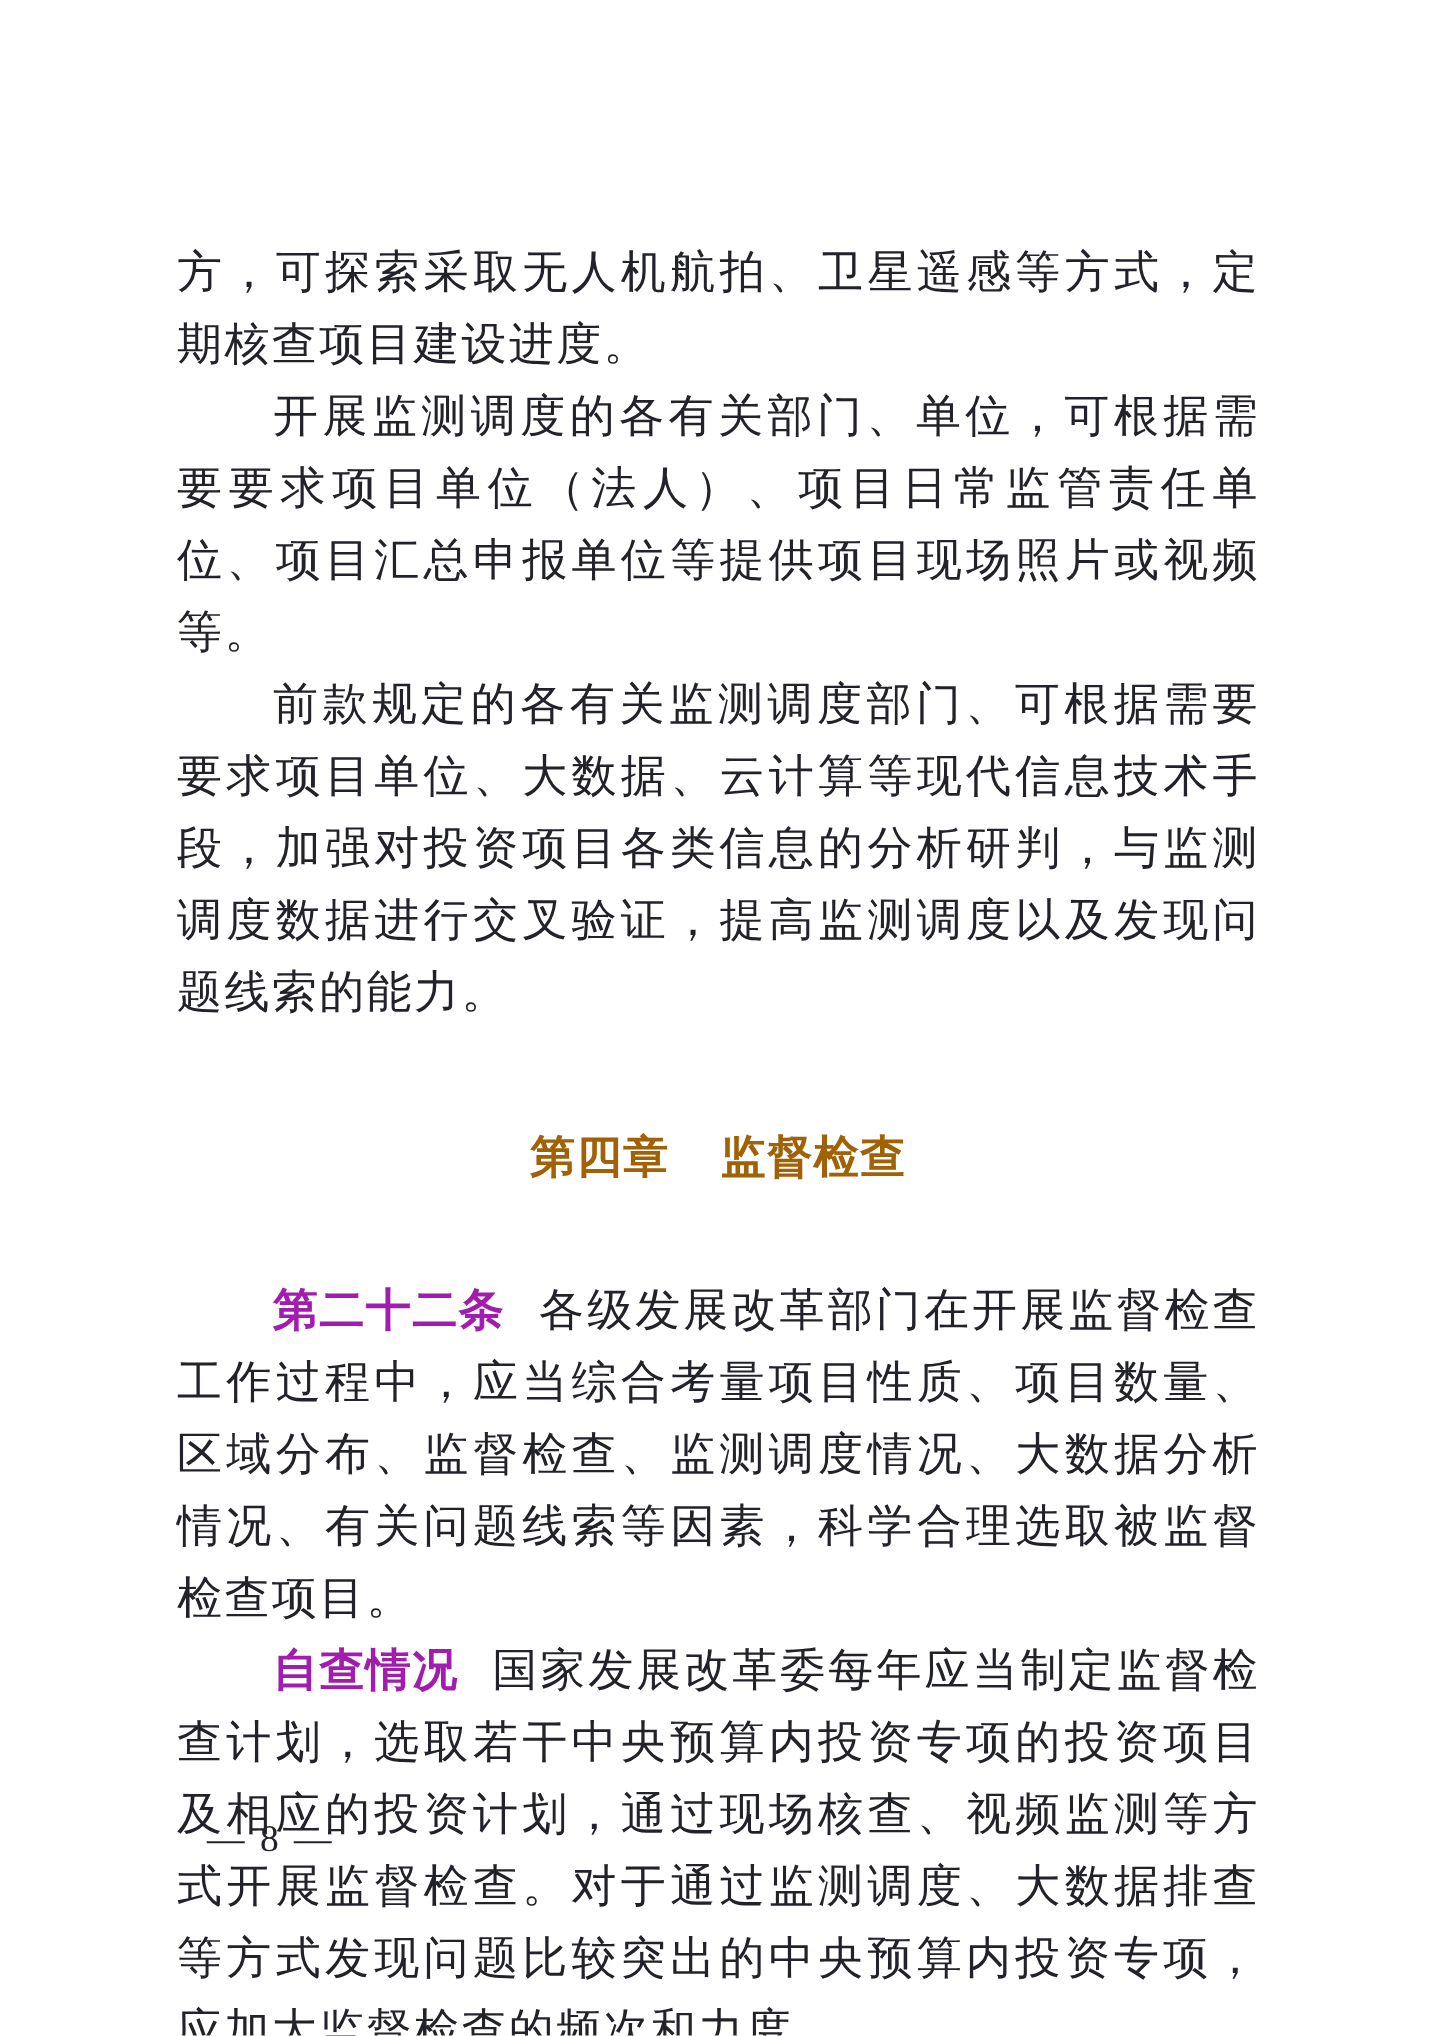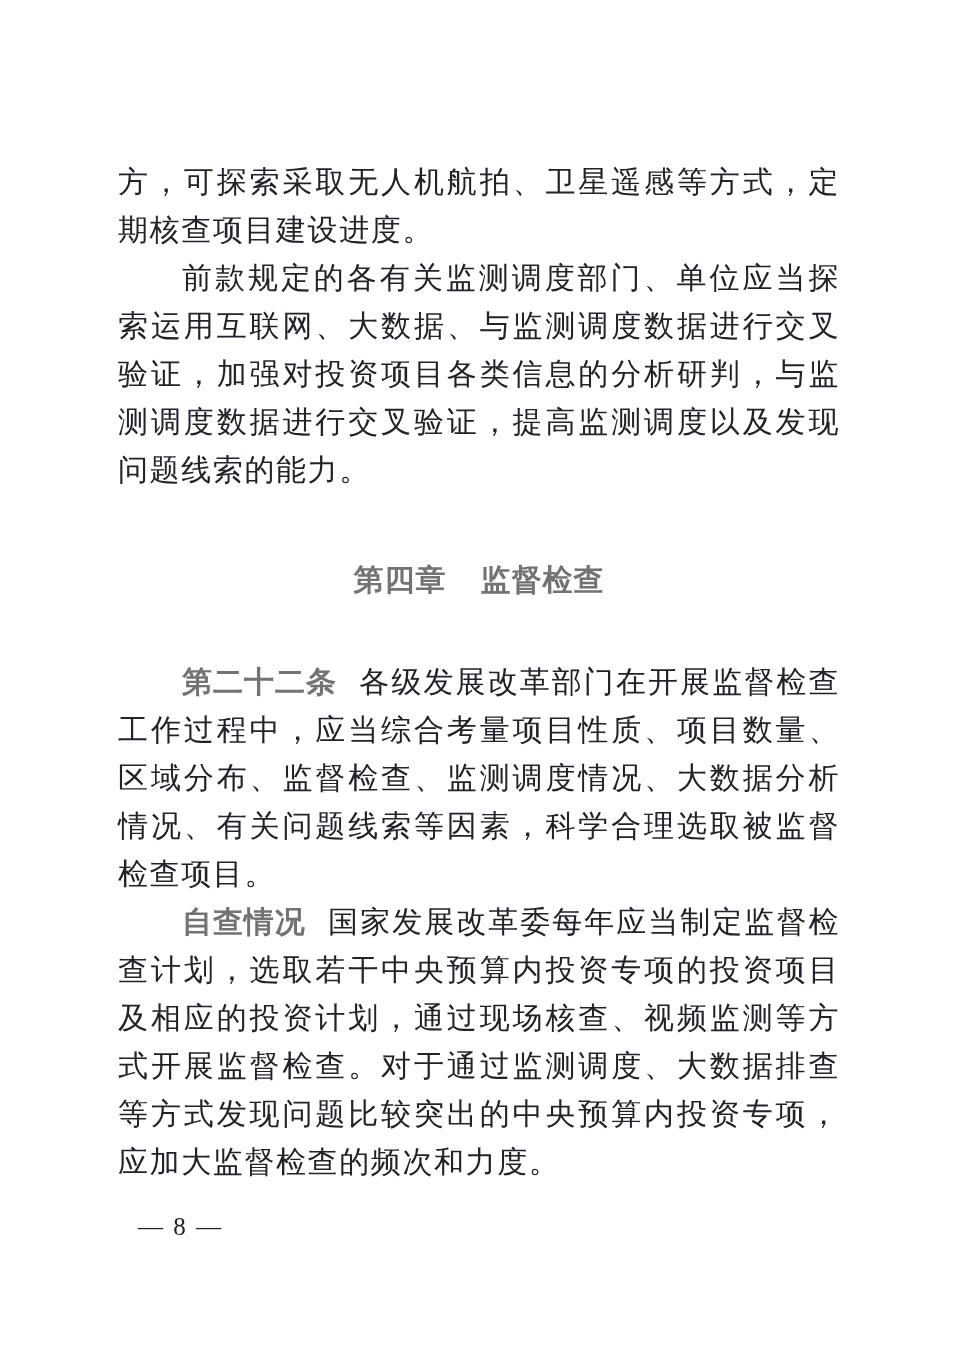--- a/index.html
+++ b/index.html
@@ -52,32 +52,32 @@
 
   
   .chapter-heading {
     margin: 0;
     font-family: "Liberation Sans", "DejaVu Sans", sans-serif;
     font-weight: 700;
     font-size: 30px;
     line-height: 48px;
     text-align: center;
     letter-spacing: 1px;
-    color: #737373;
+    color: #a16207;
   }
 
   .heading-gap-before { height: 62px; }
   .heading-gap-after  { height: 54px; }
 
   
   .article-marker {
     font-family: "Liberation Sans", "DejaVu Sans", sans-serif;
     font-weight: 700;
     letter-spacing: 0.5px;
-    color: #737373;
+    color: #a21caf;
   }
 
   .marker-gap {
     display: inline-block;
     width: 22px;
   }
 
   .heading-inner-gap {
     display: inline-block;
     width: 34px;
@@ -98,22 +98,23 @@
 </style>
 </head>
 <body>
 
 <div class="page">
 
   <div class="text-column">
 
     <p class="para">方，可探索采取无人机航拍、卫星遥感等方式，定期核查项目建设进度。</p>
 
+    <p class="para indent">开展监测调度的各有关部门、单位，可根据需要要求项目单位（法人）、项目日常监管责任单位、项目汇总申报单位等提供项目现场照片或视频等。</p>
 
-    <p class="para indent">前款规定的各有关监测调度部门、单位应当探索运用互联网、大数据、与监测调度数据进行交叉验证，加强对投资项目各类信息的分析研判，与监测调度数据进行交叉验证，提高监测调度以及发现问题线索的能力。</p>
+    <p class="para indent">前款规定的各有关监测调度部门、可根据需要要求项目单位、大数据、云计算等现代信息技术手段，加强对投资项目各类信息的分析研判，与监测调度数据进行交叉验证，提高监测调度以及发现问题线索的能力。</p>
 
     <div class="heading-gap-before"></div>
 
     <h2 class="chapter-heading"><span>第四章</span><span class="heading-inner-gap"></span><span>监督检查</span></h2>
 
     <div class="heading-gap-after"></div>
 
     <p class="para indent"><span class="article-marker">第二十二条</span><span class="marker-gap"></span><span>各级发展改革部门在开展监督检查工作过程中，应当综合考量项目性质、项目数量、区域分布、监督检查、监测调度情况、大数据分析情况、有关问题线索等因素，科学合理选取被监督检查项目。</span></p>
 
     <p class="para indent"><span class="article-marker">自查情况</span><span class="marker-gap"></span><span>国家发展改革委每年应当制定监督检查计划，选取若干中央预算内投资专项的投资项目及相应的投资计划，通过现场核查、视频监测等方式开展监督检查。对于通过监测调度、大数据排查等方式发现问题比较突出的中央预算内投资专项，应加大监督检查的频次和力度。</span></p>

